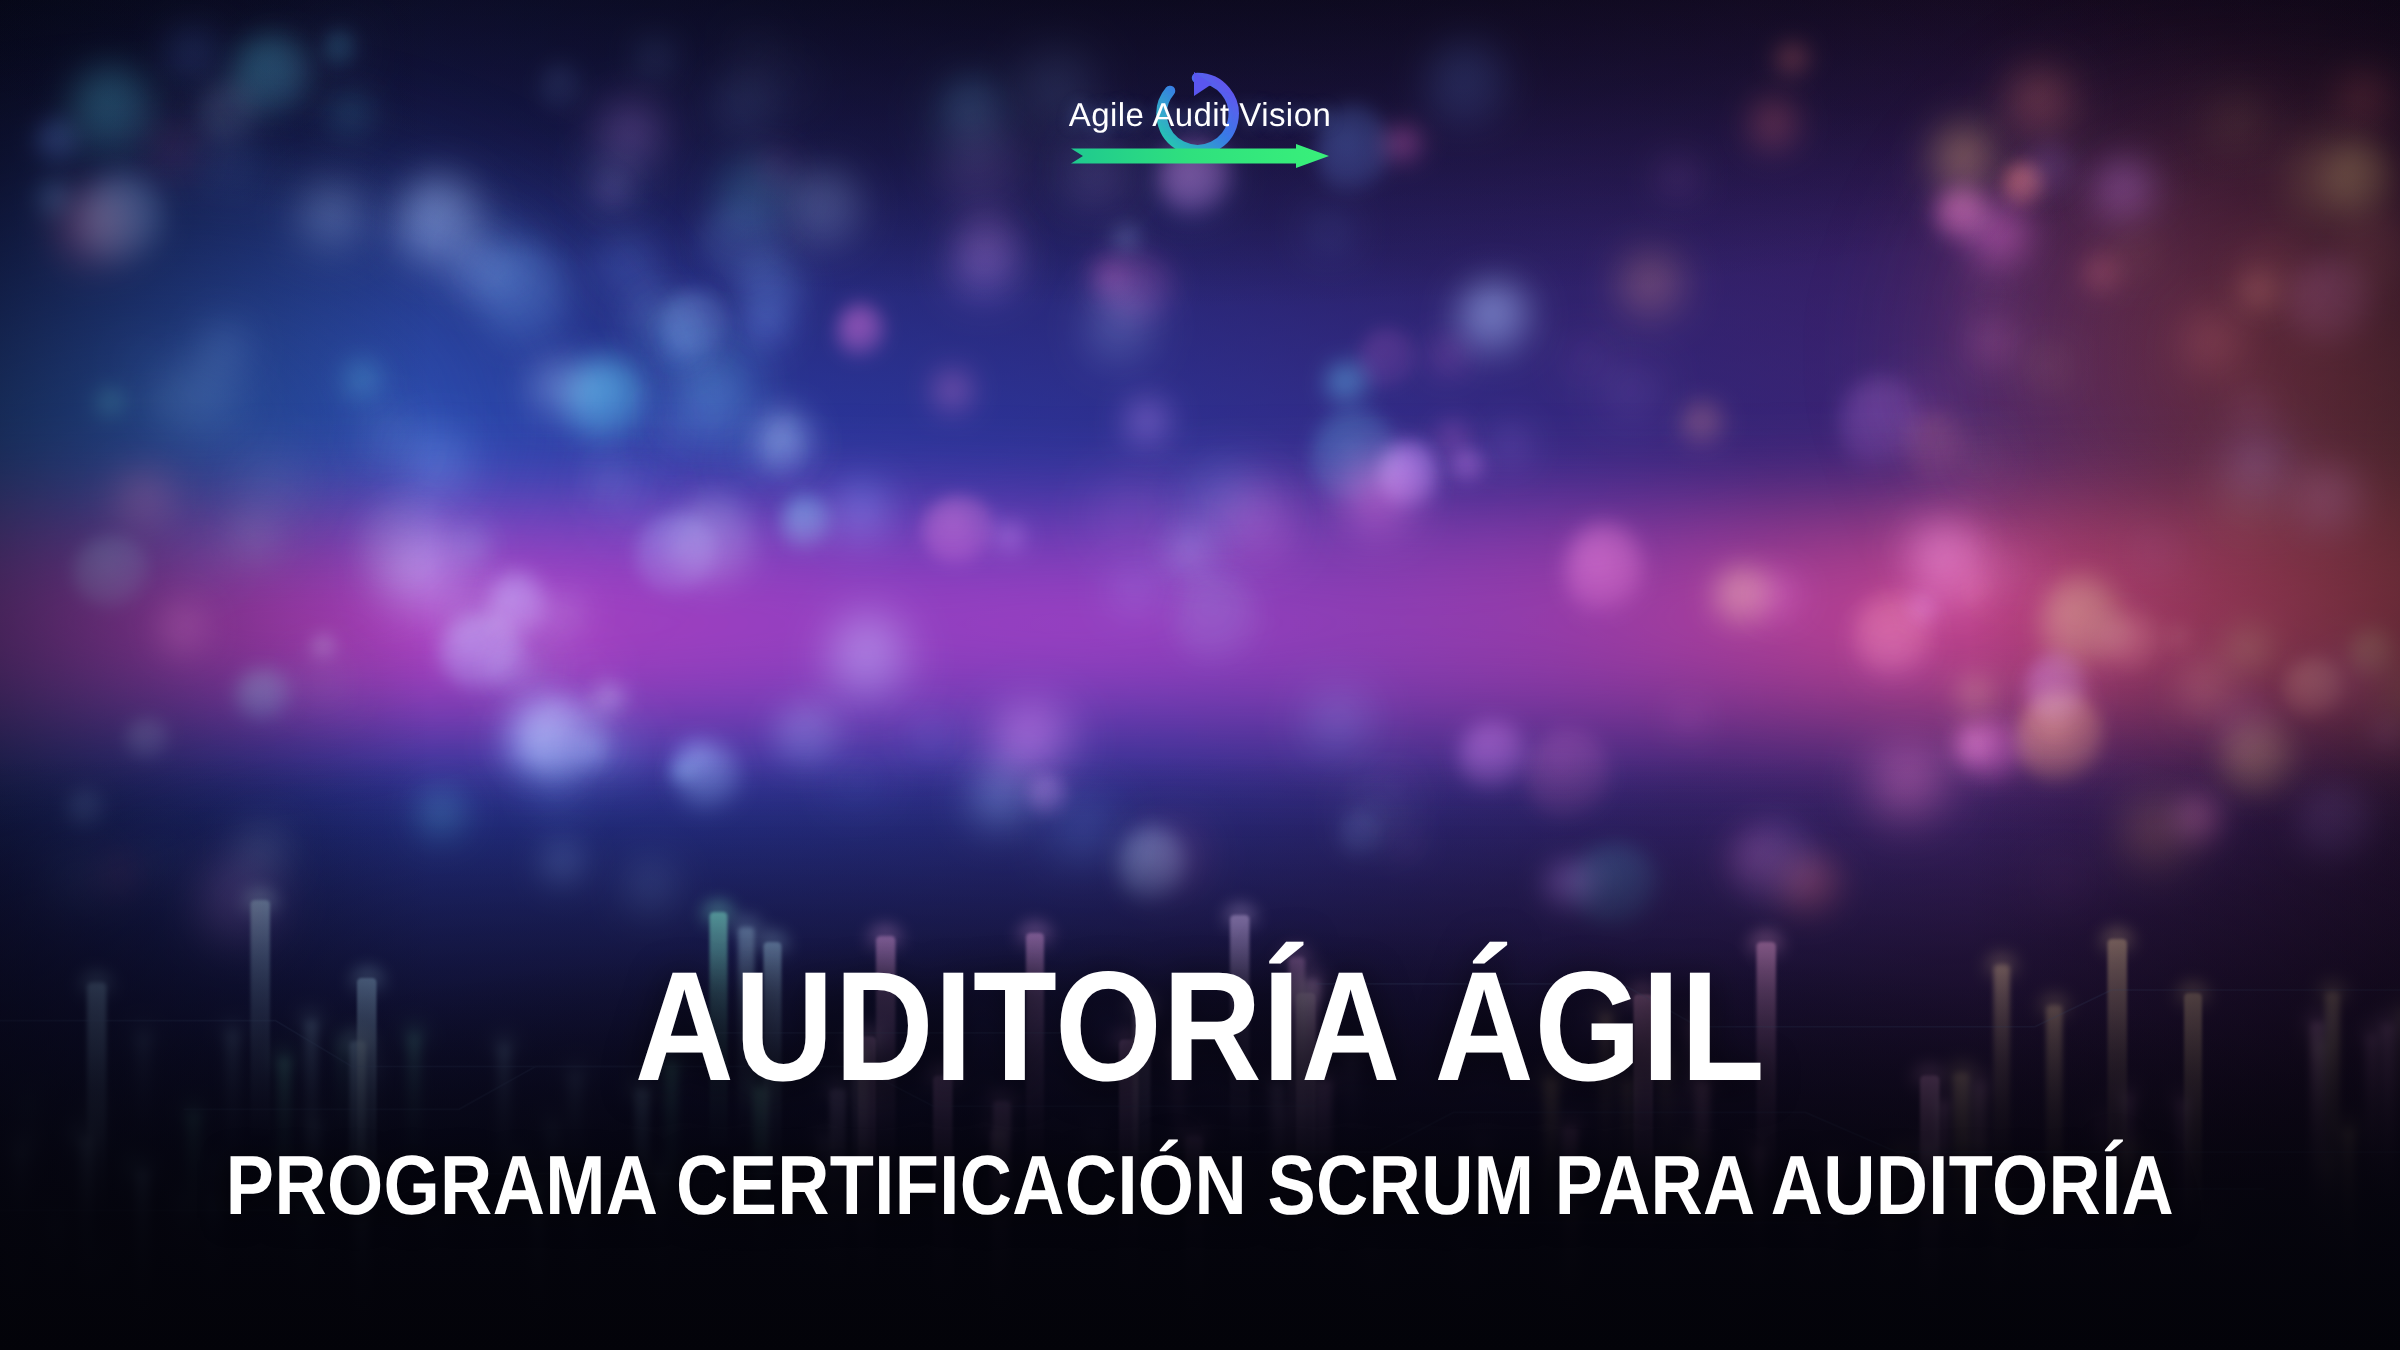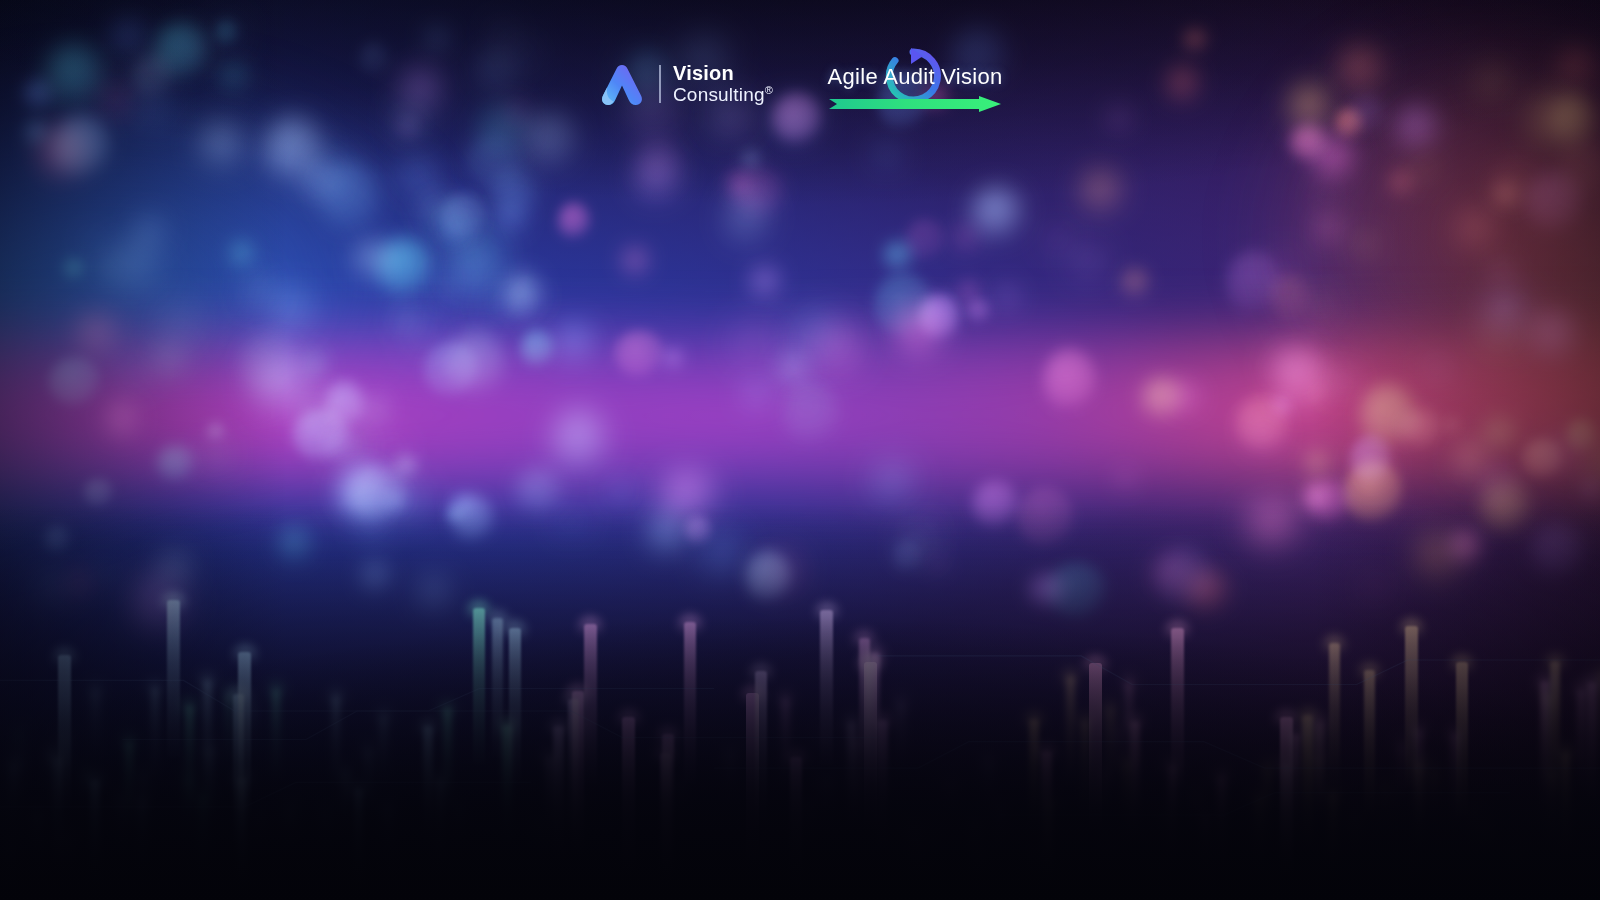--- a/index.html
+++ b/index.html
@@ -577,38 +577,20 @@
         <path d="M980,252 L1200,252 L1250,230 L1480,230"></path>
       </g>
     </svg>
 
     <div class="vignette"></div>
     <div class="text-scrim"></div>
   </div>
 
   <div class="logo-bar">
 
-    <div class="vision-logo">
-      <svg class="vision-mark" viewBox="0 0 50 46">
-        <defs>
-          <linearGradient id="vgrad" x1="0" y1="1" x2="1" y2="0">
-            <stop offset="0%" stop-color="#63c8f5"></stop>
-            <stop offset="45%" stop-color="#4f86f7"></stop>
-            <stop offset="100%" stop-color="#7b5cf0"></stop>
-          </linearGradient>
-        </defs>
-        <path d="M25 4 C27.5 4 29.5 5.6 30.6 8 L44 34.5 C46.6 39.6 43.4 44 38.8 44 C35.4 44 33.3 42.1 31.9 39.2 L25 24.6 L18.1 39.2 C16.7 42.1 14.6 44 11.2 44 C6.6 44 3.4 39.6 6 34.5 L19.4 8 C20.5 5.6 22.5 4 25 4 Z" fill="url(#vgrad)"></path>
-        <path d="M11.2 44 C6.6 44 3.4 39.6 6 34.5 L10 26.6 C9 33 11.4 38.6 16.6 40.6 C14.9 43 13.2 44 11.2 44 Z" fill="#8fc4f8" opacity="0.85"></path>
-      </svg>
-      <div class="vision-divider"></div>
-      <div class="vision-words">
-        <div class="l1">Vision</div>
-        <div class="l2"><span>Consulting</span><sup>®</sup></div>
-      </div>
-    </div>
 
     <div class="aav-logo">
       <svg class="aav-ring" viewBox="0 0 60 60">
         <defs>
           <linearGradient id="ringgrad" x1="0" y1="1" x2="1" y2="0">
             <stop offset="0%" stop-color="#22d3a8"></stop>
             <stop offset="55%" stop-color="#3a79e8"></stop>
             <stop offset="100%" stop-color="#6b4df0"></stop>
           </linearGradient>
         </defs>
@@ -623,14 +605,18 @@
             <stop offset="45%" stop-color="#2fe07e"></stop>
             <stop offset="100%" stop-color="#39f07a"></stop>
           </linearGradient>
         </defs>
         <path d="M0,3 L8,8 L0,13 L150,13 L150,16 L172,8 L150,0 L150,3 Z" fill="url(#arrgrad)"></path>
       </svg>
     </div>
 
   </div>
 
+  <div class="headline">
+    <div class="title">AUDITORÍA ÁGIL</div>
+    <div class="subtitle">PROGRAMA CERTIFICACIÓN SCRUM PARA AUDITORÍA</div>
+  </div>
 
 </div>
 
 </body></html>

